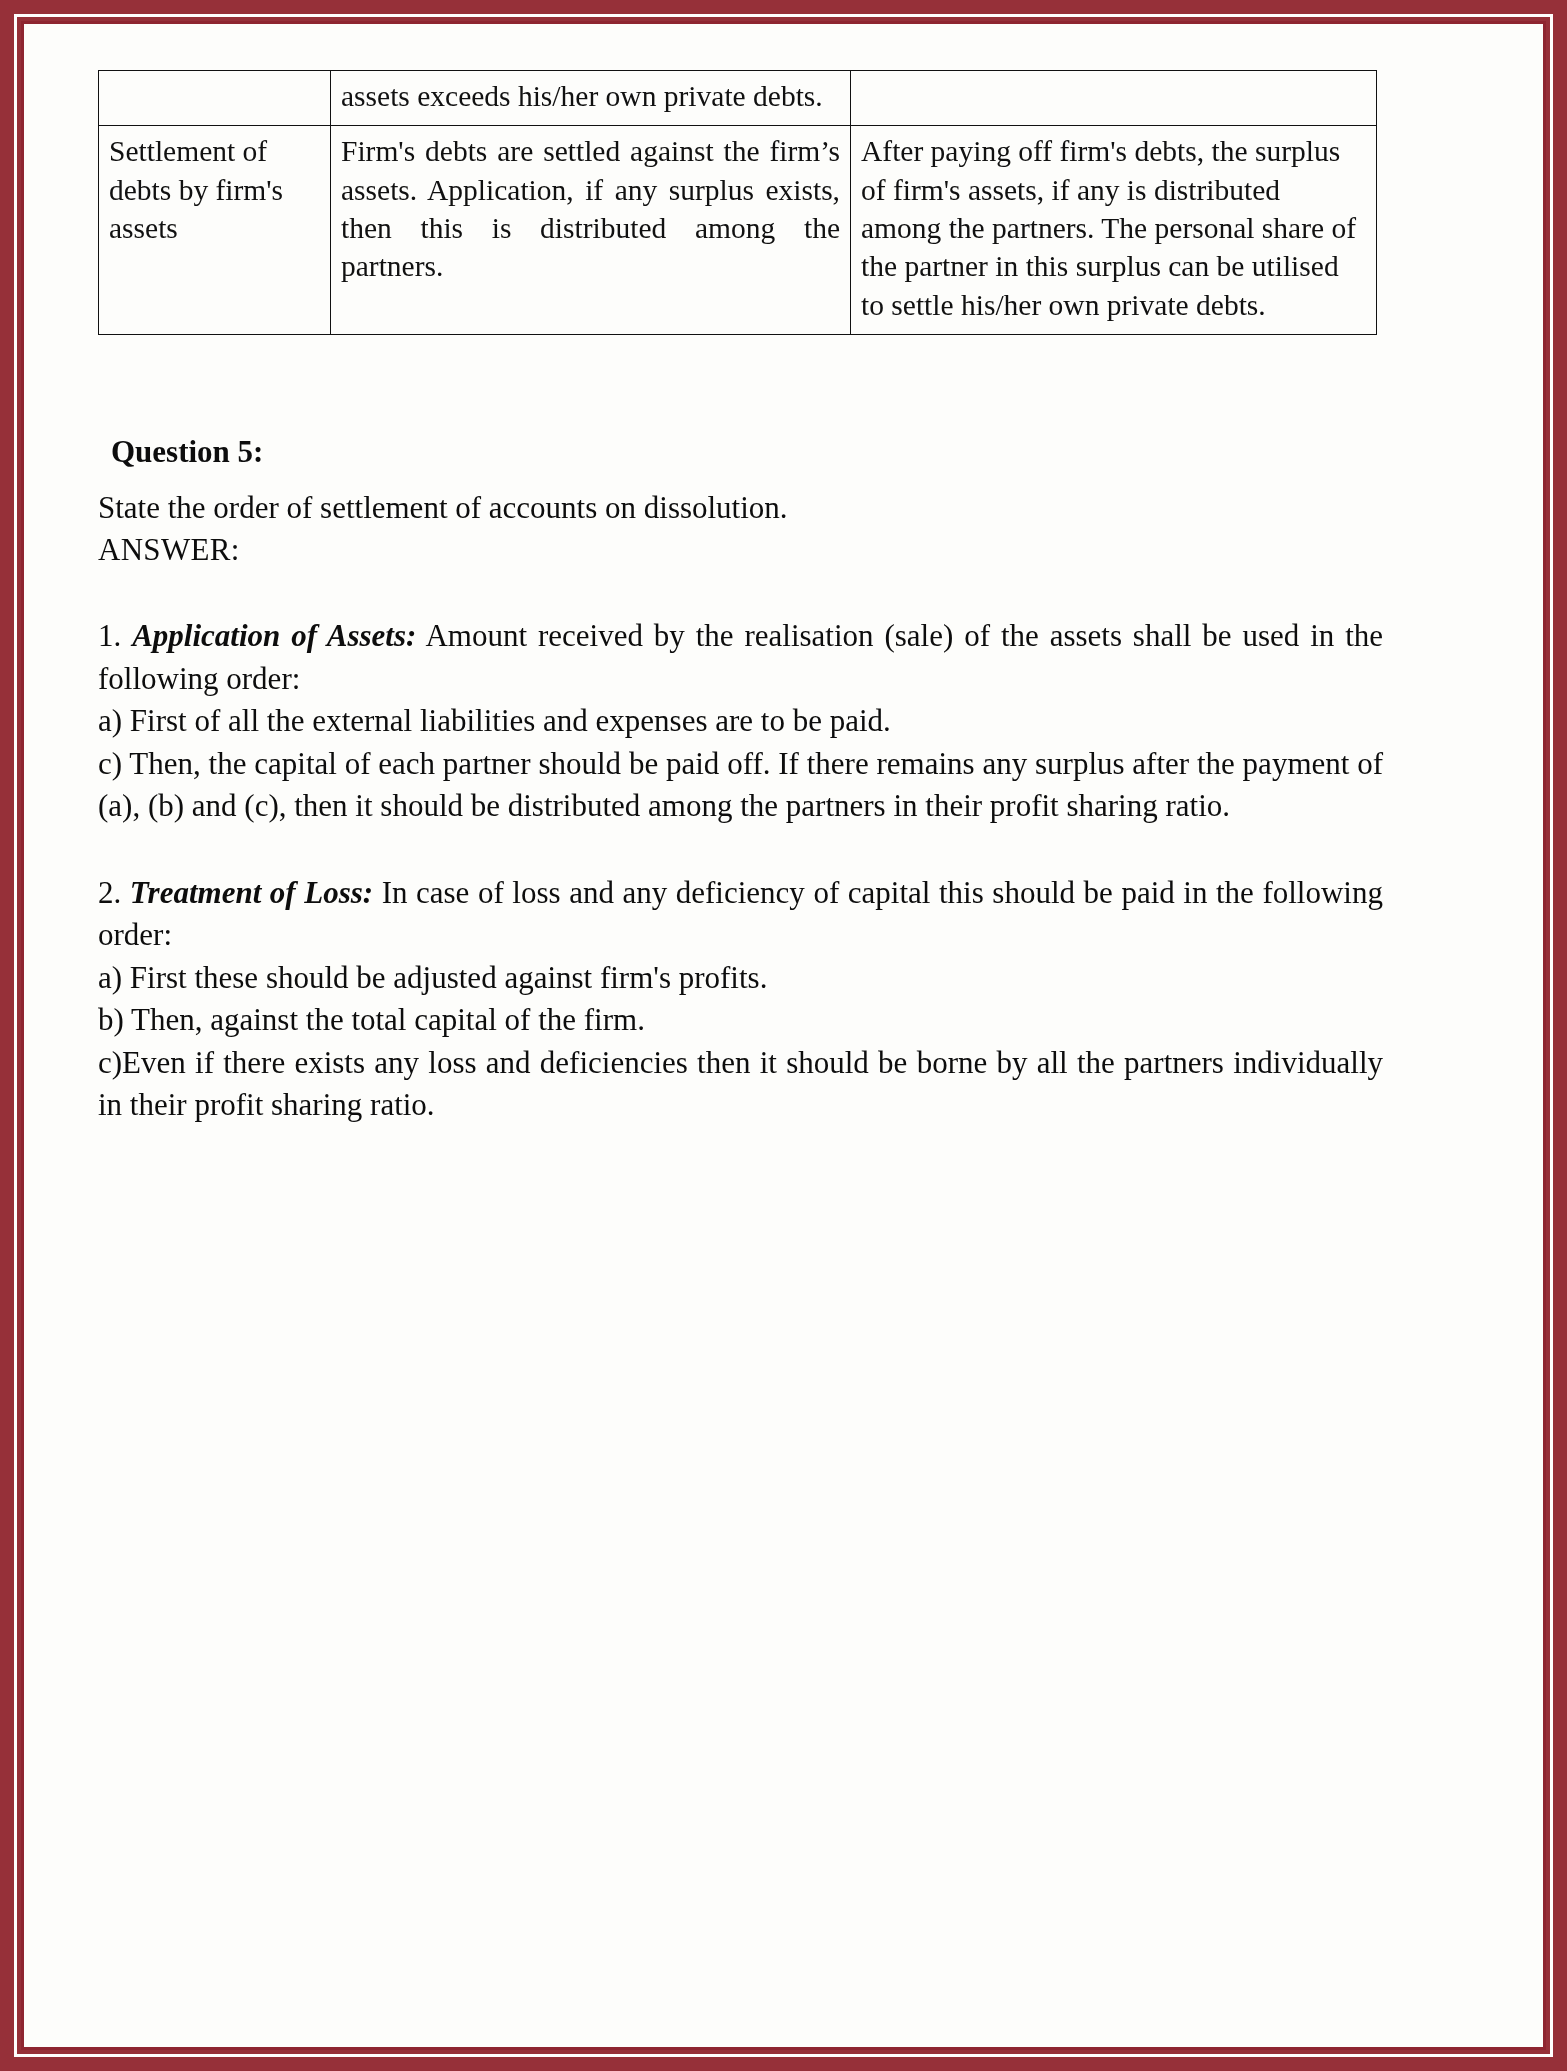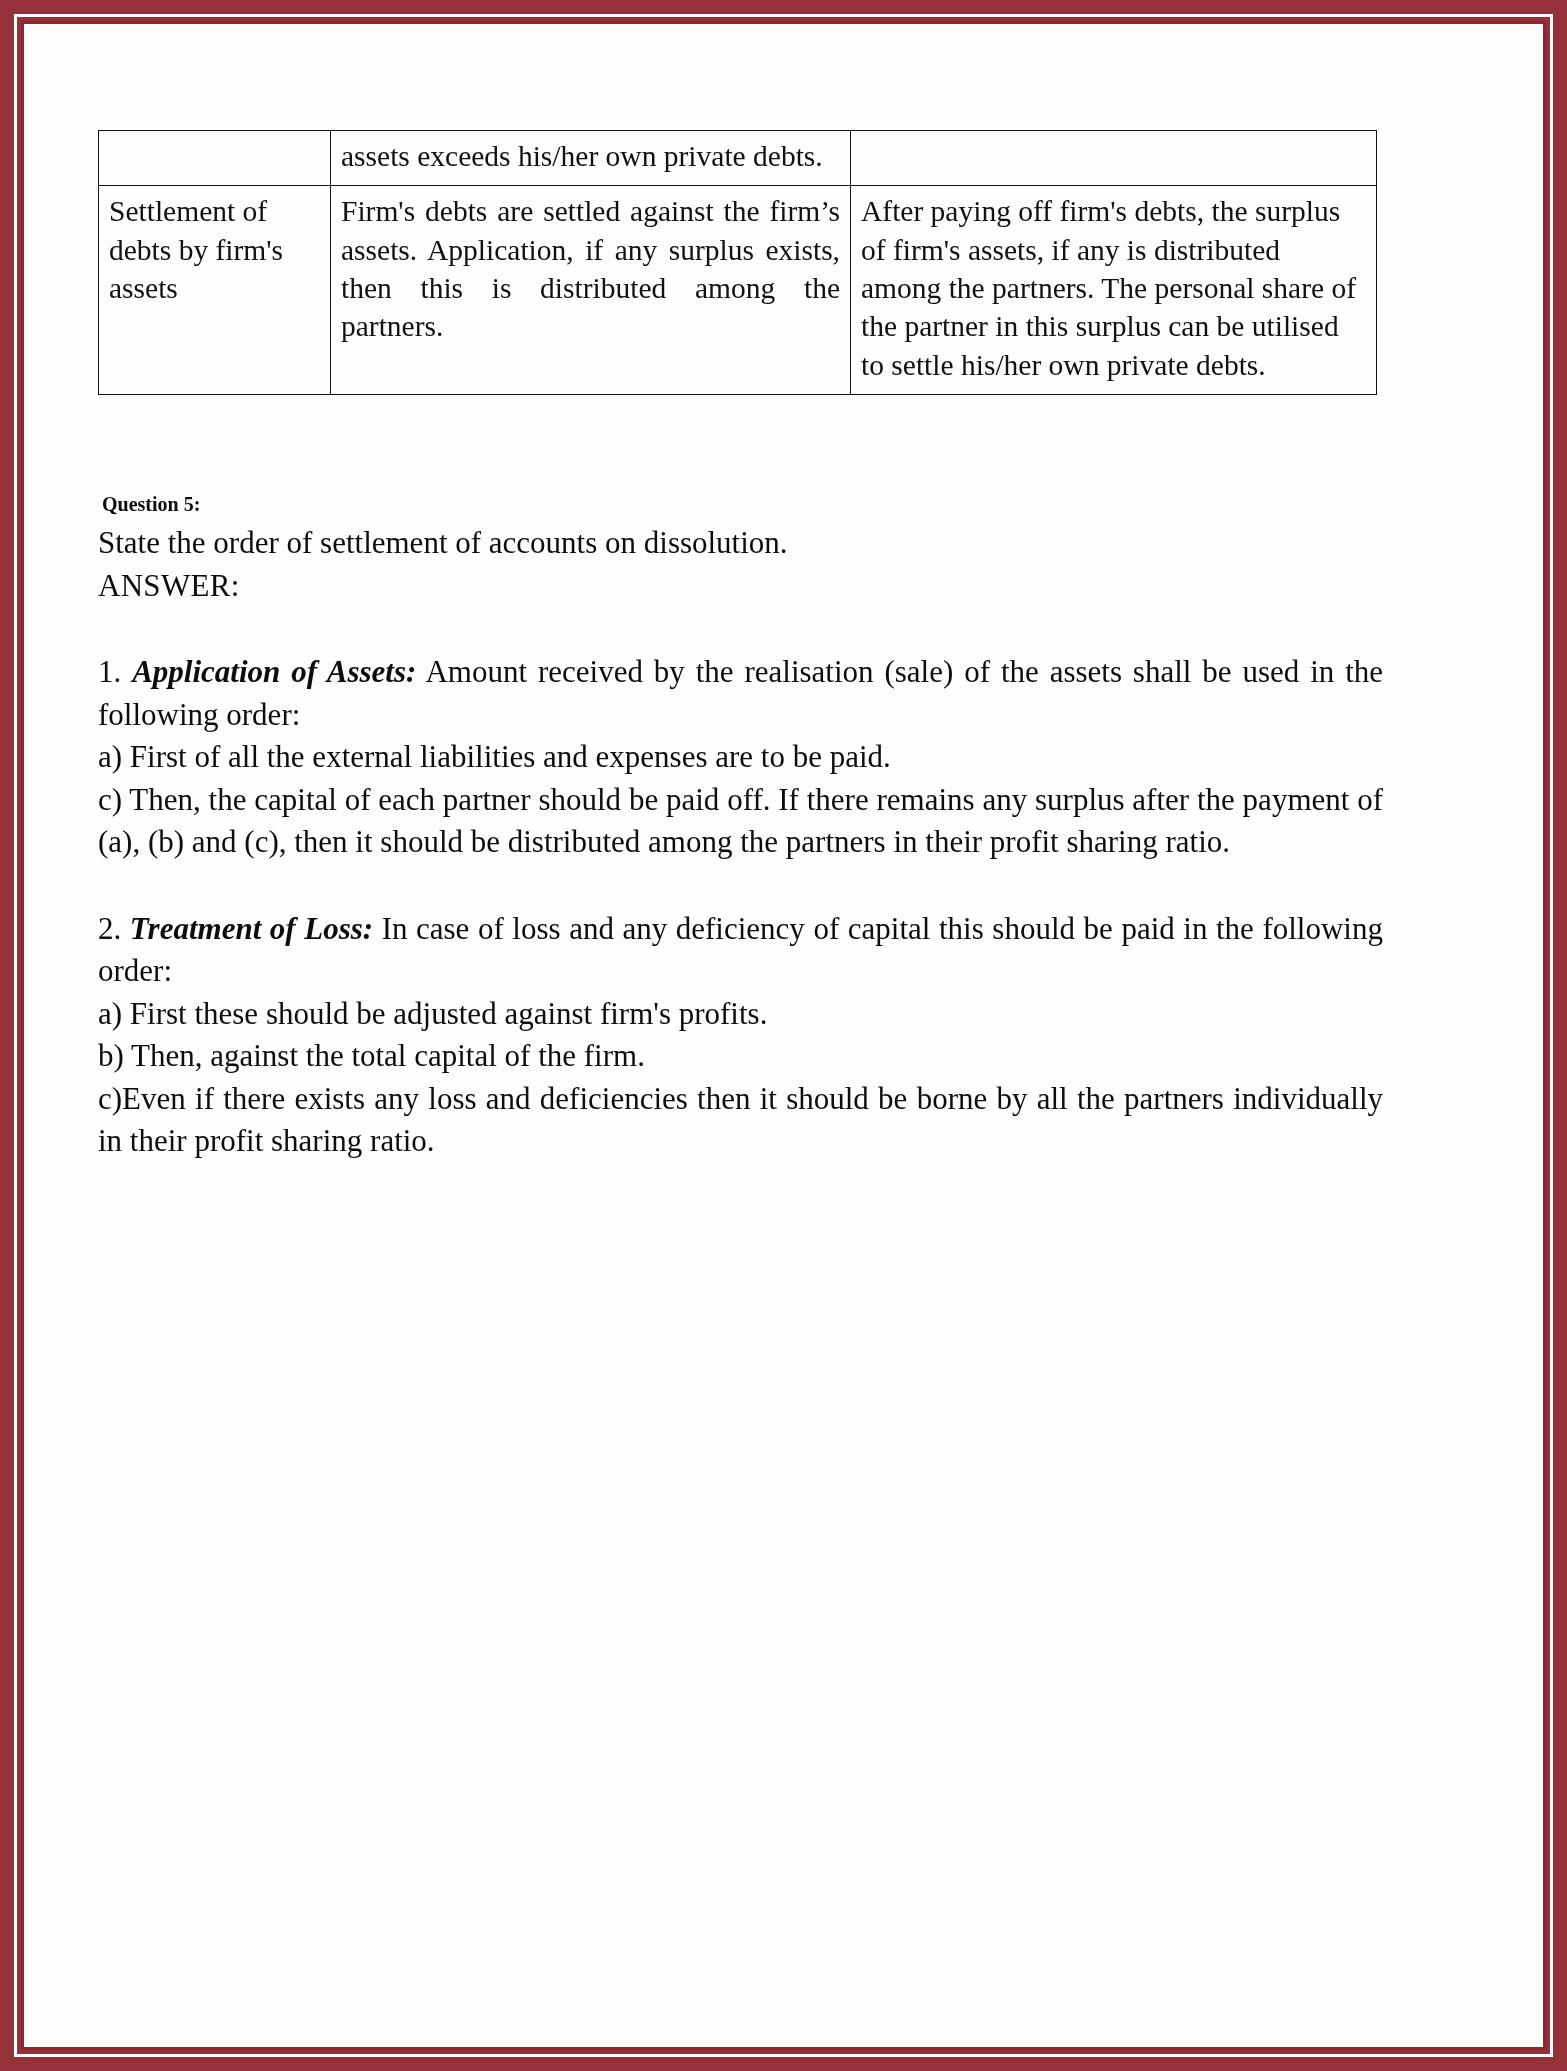--- a/index.html
+++ b/index.html
@@ -38,21 +38,21 @@
     background: #fdfdfb;
     padding: 0;
     overflow: hidden;
   }
 
   .sheet {
     position: relative;
     width: 100%;
     height: 100%;
     background: #fdfdfb;
-    padding: 84px 68px 0 68px;
+    padding: 24px 68px 0 68px;
   }
 
   
   table.compare {
     border-collapse: collapse;
     width: 1278px;
     margin: 22px 0 0 6px;
     table-layout: fixed;
   }
   table.compare td {
@@ -65,23 +65,23 @@
   }
   td.c1 { width: 232px; }
   td.c2 { width: 520px; text-align: justify; text-align-last: justify; hyphens: none; }
   td.c3 { width: 526px; }
   td.c2.nojust { text-align: left; text-align-last: left; }
 
   
   .content { margin-top: 96px; padding-left: 6px; }
   .q-head {
     font-weight: bold;
-    font-size: 20px;
+    font-size: 31px;
     color: #0d0d0d;
-    margin: 4px;
+    margin: 13px;
     line-height: 1.37;
   }
   .q-sub {
     font-size: 31px;
     color: #0d0d0d;
     margin: 0;
     line-height: 1.37;
   }
   .ans-head {
     font-weight: normal;

